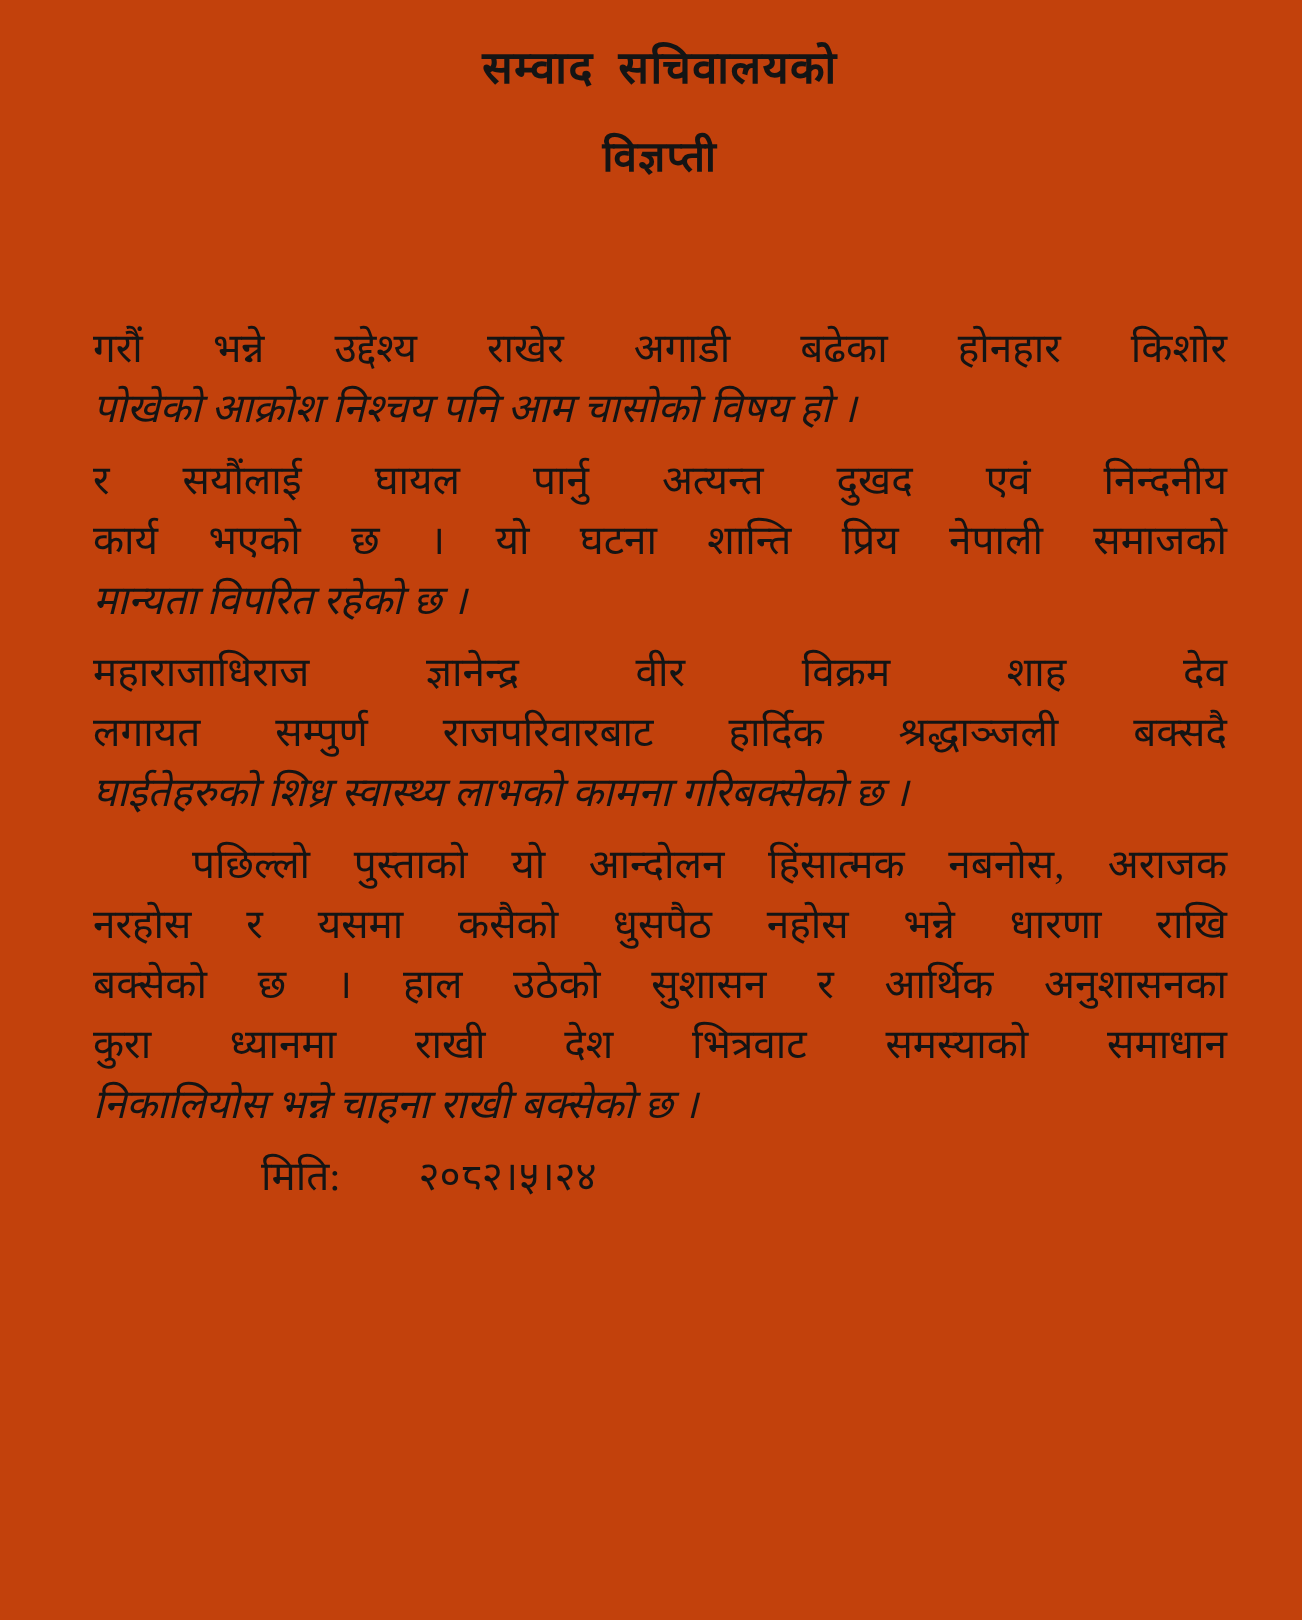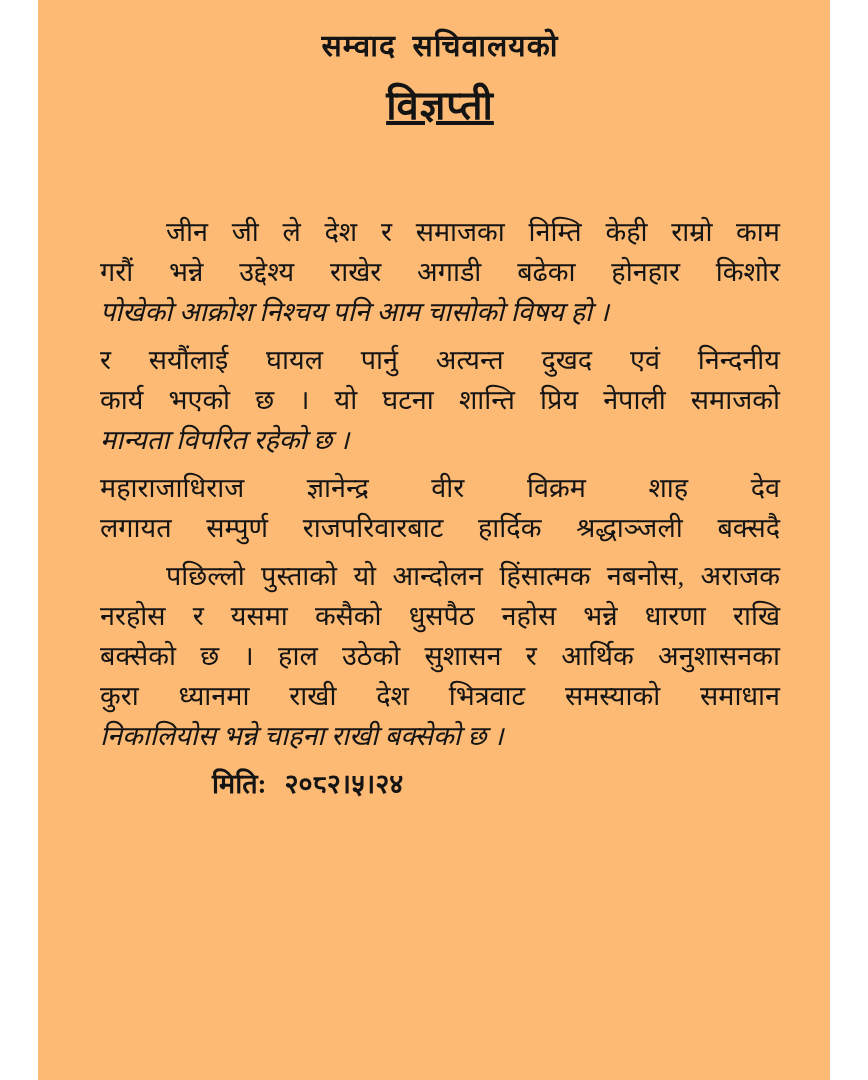--- a/index.html
+++ b/index.html
@@ -3,94 +3,93 @@
 <meta charset="utf-8">
 <style>
   * { margin: 0; padding: 0; box-sizing: border-box; }
   html, body { background: #ffffff; }
   body {
     font-family: "Liberation Serif", "DejaVu Sans", sans-serif;
     color: #141414;
   }
   .page {
     position: relative;
-    width: 792px;
+    width: 868px;
     height: 1080px;
     margin: 0 auto;
-    background: #fdba74;
+    background: #c2410c;
     padding: 26px 50px 4px 62px;
     overflow: hidden;
   }
   .titles { text-align: center; }
   .doc-title {
     font-size: 30px;
     line-height: 40px;
     font-weight: 600;
     letter-spacing: 1px;
     word-spacing: 8px;
   }
   .doc-subtitle {
     margin-top: 20px;
-    font-size: 40px;
+    font-size: 28px;
     line-height: 40px;
     font-weight: 600;
     letter-spacing: 1px;
-    text-decoration: underline;
   }
   .doc-body {
     margin-top: 86px;
     font-size: 27px;
     line-height: 40px;
     font-weight: 500;
   }
   .para { margin-bottom: 8px; }
   .line {
     display: block;
     text-align: justify;
     text-align-last: justify;
     white-space: normal;
   }
   .line.first { text-indent: 66px; }
   .line.last { text-align-last: left; font-style: italic; }
   .dateline {
     padding-left: 112px;
     display: flex;
-    gap: 18px;
+    gap: 52px;
     font-size: 27px;
     line-height: 40px;
-    font-weight: 700;
+    font-weight: 400;
   }
 </style>
 </head>
 <body>
 
 <div class="page">
 
   <div class="titles">
     <div class="doc-title">सम्वाद सचिवालयको</div>
     <div class="doc-subtitle">विज्ञप्ती</div>
   </div>
 
   <div class="doc-body">
 
     <div class="para">
-      <span class="line first">जीन जी ले देश र समाजका निम्ति केही राम्रो काम</span>
       <span class="line">गरौं भन्ने उद्देश्य राखेर अगाडी बढेका होनहार किशोर</span>
       <span class="line last">पोखेको आक्रोश निश्चय पनि आम चासोको विषय हो ।</span>
     </div>
 
     <div class="para">
       <span class="line">र सयौंलाई घायल पार्नु अत्यन्त दुखद एवं निन्दनीय</span>
       <span class="line">कार्य भएको छ । यो घटना शान्ति प्रिय नेपाली समाजको</span>
       <span class="line last">मान्यता विपरित रहेको छ ।</span>
     </div>
 
     <div class="para">
       <span class="line">महाराजाधिराज ज्ञानेन्द्र वीर विक्रम शाह देव</span>
       <span class="line">लगायत सम्पुर्ण राजपरिवारबाट हार्दिक श्रद्धाञ्जली बक्सदै</span>
+      <span class="line last">घाईतेहरुको शिध्र स्वास्थ्य लाभको कामना गरिबक्सेको छ ।</span>
     </div>
 
     <div class="para">
       <span class="line first">पछिल्लो पुस्ताको यो आन्दोलन हिंसात्मक नबनोस, अराजक</span>
       <span class="line">नरहोस र यसमा कसैको धुसपैठ नहोस भन्ने धारणा राखि</span>
       <span class="line">बक्सेको छ । हाल उठेको सुशासन र आर्थिक अनुशासनका</span>
       <span class="line">कुरा ध्यानमा राखी देश भित्रवाट समस्याको समाधान</span>
       <span class="line last">निकालियोस भन्ने चाहना राखी बक्सेको छ ।</span>
     </div>
 

